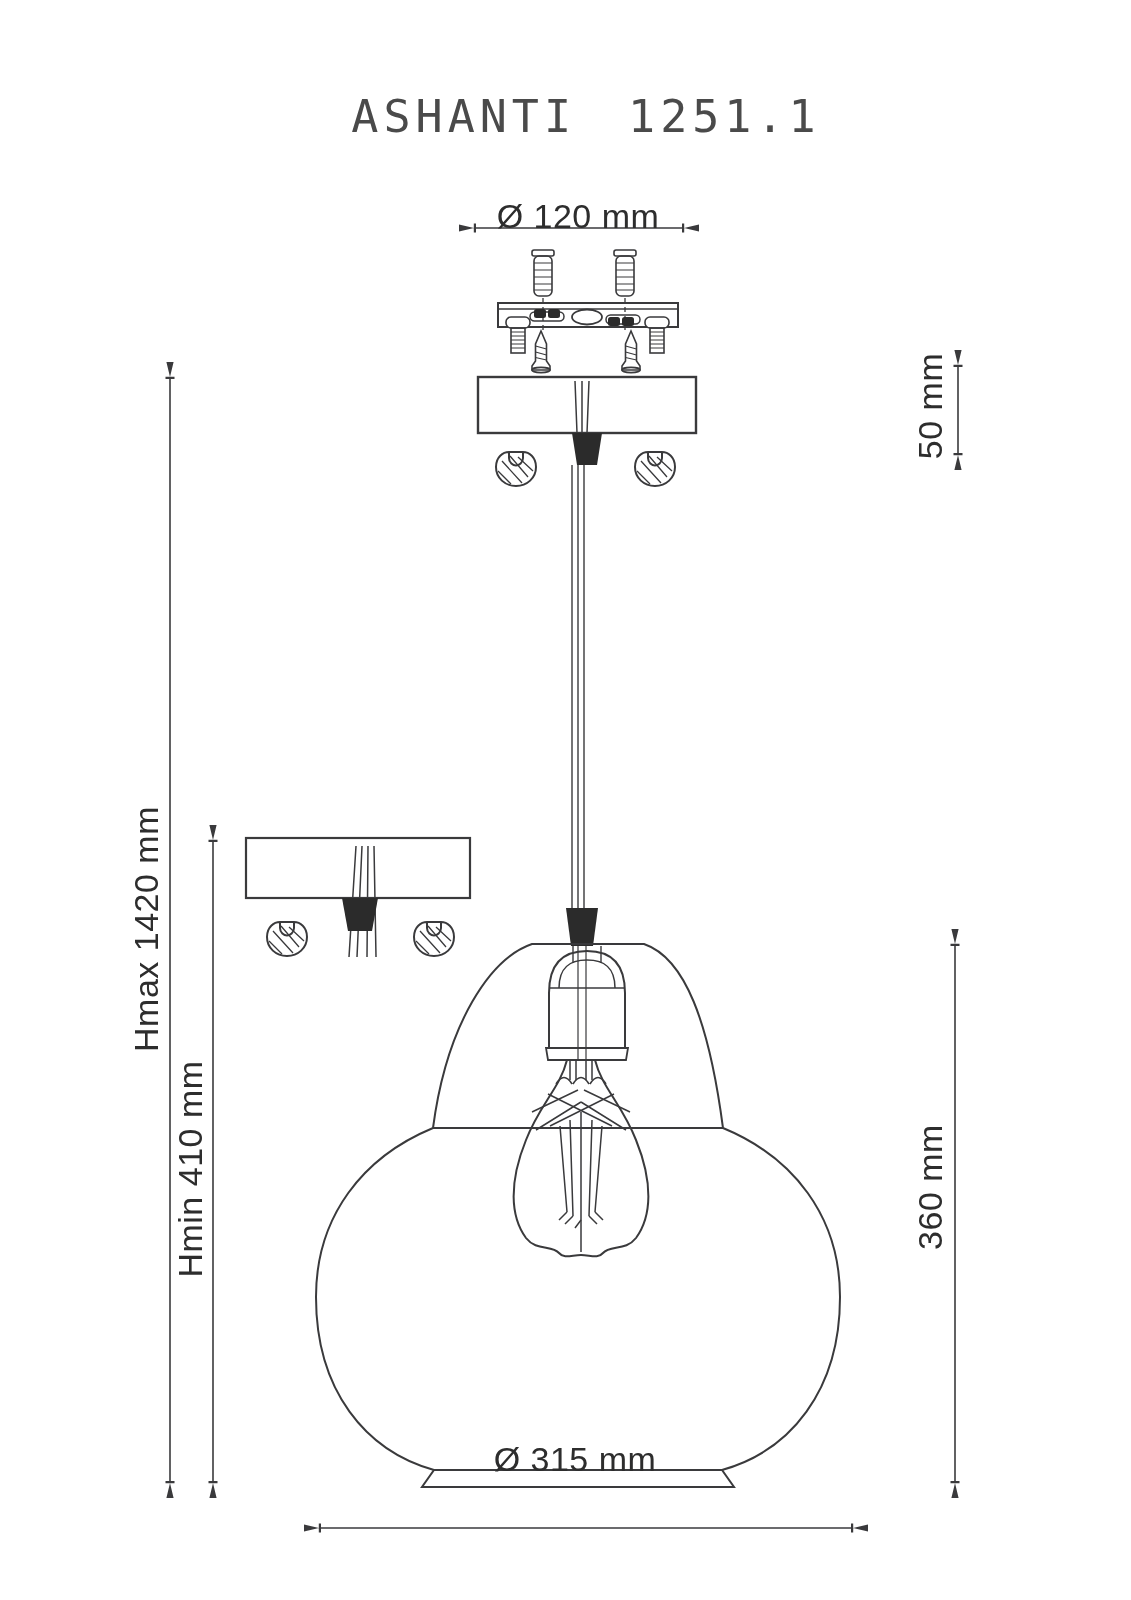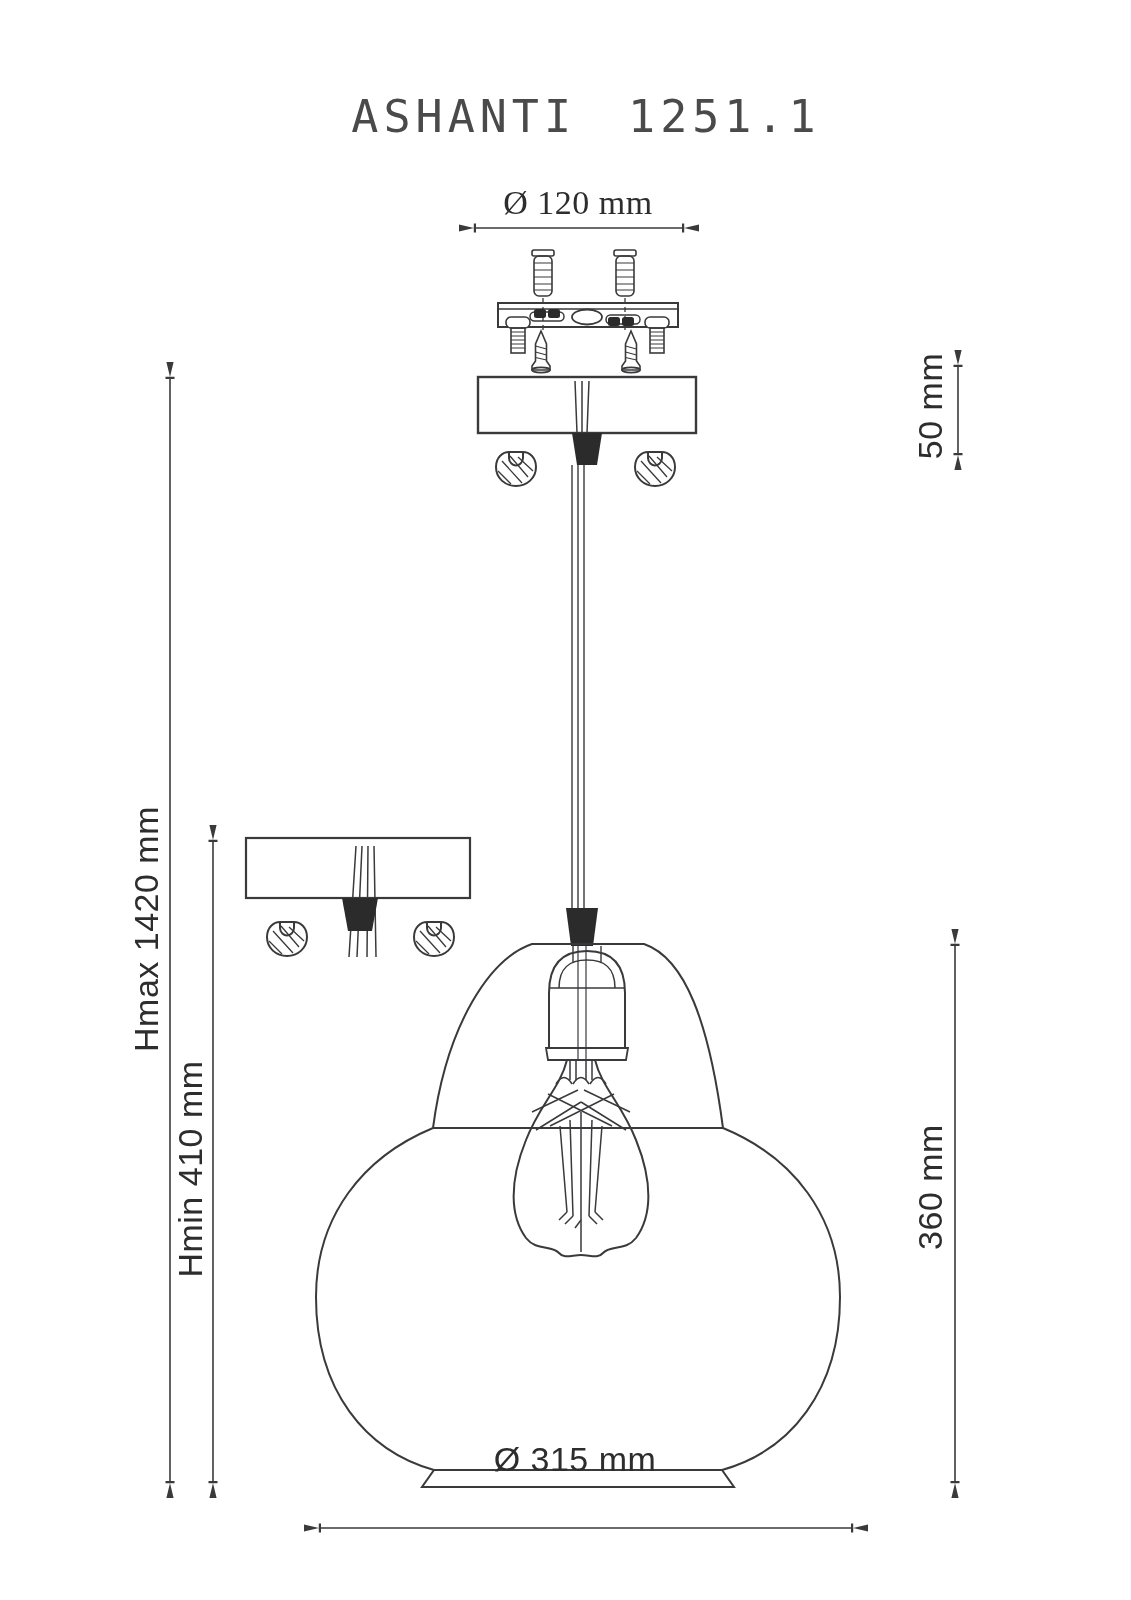--- a/index.html
+++ b/index.html
@@ -151,21 +151,21 @@
       <path d="M958,365 V455" marker-start="url(#arr)" marker-end="url(#arr)"></path>
       <path d="M170,377 V1483" marker-start="url(#arr)" marker-end="url(#arr)"></path>
       <path d="M213,840 V1483" marker-start="url(#arr)" marker-end="url(#arr)"></path>
       <path d="M955,944 V1483" marker-start="url(#arr)" marker-end="url(#arr)"></path>
       <path d="M319,1528 H853" marker-start="url(#arr)" marker-end="url(#arr)"></path>
     </g>
   </svg>
 
   <div class="title" style="left:586px; top:116px;">ASHANTI 1251.1</div>
 
-  <div class="label" style="left:578px; top:203px;font-family:Liberation Serif, serif;">Ø 120 mm</div>
+  <div class="label" style="left:578px; top:216px;">Ø 120 mm</div>
 
   <div class="label rot" style="left:930px; top:406px;">50 mm</div>
 
   <div class="label rot" style="left:146px; top:929px;">Hmax 1420 mm</div>
 
   <div class="label rot" style="left:190px; top:1169px;">Hmin 410 mm</div>
 
   <div class="label rot" style="left:930px; top:1187px;">360 mm</div>
 
   <div class="label" style="left:575px; top:1459px;">Ø 315 mm</div>

